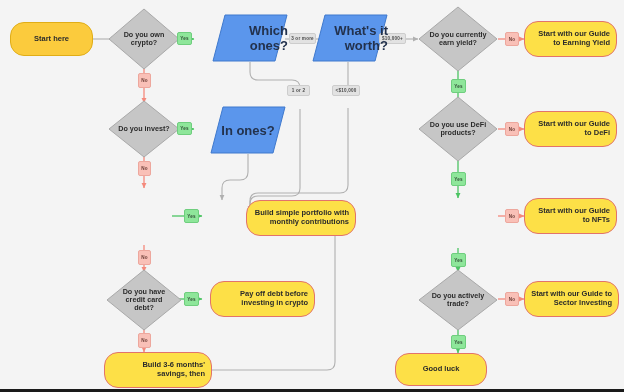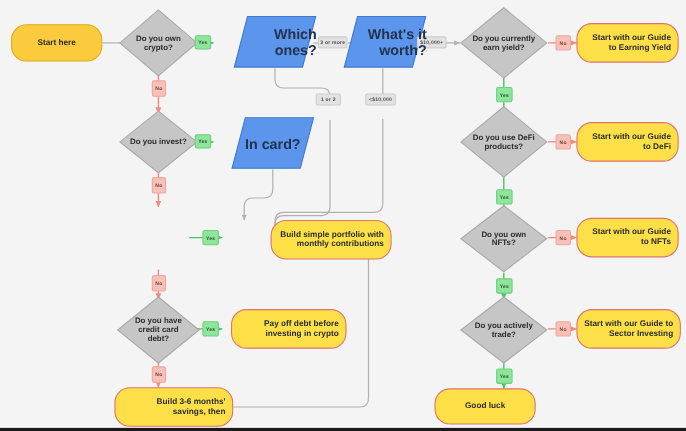--- a/index.html
+++ b/index.html
@@ -163,45 +163,39 @@
     <svg class="dshape" viewBox="0 0 72 58">
       <polygon points="36,1 71,29 36,57 1,29" fill="#c6c6c6" stroke="#a9a9a9" stroke-width="1"></polygon>
     </svg>
     <span class="dlabel">Do you invest?</span>
   </div>
 
   <div class="para" style="left:210px;top:106px;width:76px;height:48px;">
     <svg class="pshape" viewBox="0 0 76 48">
       <polygon points="13,1 75,1 63,47 1,47" fill="#5b96ec" stroke="#3f79cd" stroke-width="1"></polygon>
     </svg>
-    <span class="plabel">In card?</span>
+    <span class="plabel">In ones?</span>
   </div>
 
   <div class="node diamond" style="left:418px;top:96px;width:80px;height:66px;">
     <svg class="dshape" viewBox="0 0 80 66">
       <polygon points="40,1 79,33 40,65 1,33" fill="#c6c6c6" stroke="#a9a9a9" stroke-width="1"></polygon>
     </svg>
     <span class="dlabel">Do you use DeFi products?</span>
   </div>
 
   <div class="node pill action" style="left:524px;top:111px;width:93px;height:36px;">
     <span>Start with our Guide to DeFi</span>
   </div>
 
 
   <div class="node pill action" style="left:210px;top:200px;width:110px;height:36px;margin-left:36px;">
     <span>Build simple portfolio with monthly contributions</span>
   </div>
 
-  <div class="node diamond" style="left:418px;top:186px;width:80px;height:62px;">
-    <svg class="dshape" viewBox="0 0 80 62">
-      <polygon points="40,1 79,31 40,61 1,31" fill="#c6c6c6" stroke="#a9a9a9" stroke-width="1"></polygon>
-    </svg>
-    <span class="dlabel">Do you own NFTs?</span>
-  </div>
 
   <div class="node pill action" style="left:524px;top:198px;width:93px;height:36px;">
     <span>Start with our Guide to NFTs</span>
   </div>
 
   <div class="node diamond" style="left:106px;top:269px;width:76px;height:62px;">
     <svg class="dshape" viewBox="0 0 76 62">
       <polygon points="38,1 75,31 38,61 1,31" fill="#c6c6c6" stroke="#a9a9a9" stroke-width="1"></polygon>
     </svg>
     <span class="dlabel">Do you have credit card debt?</span>

